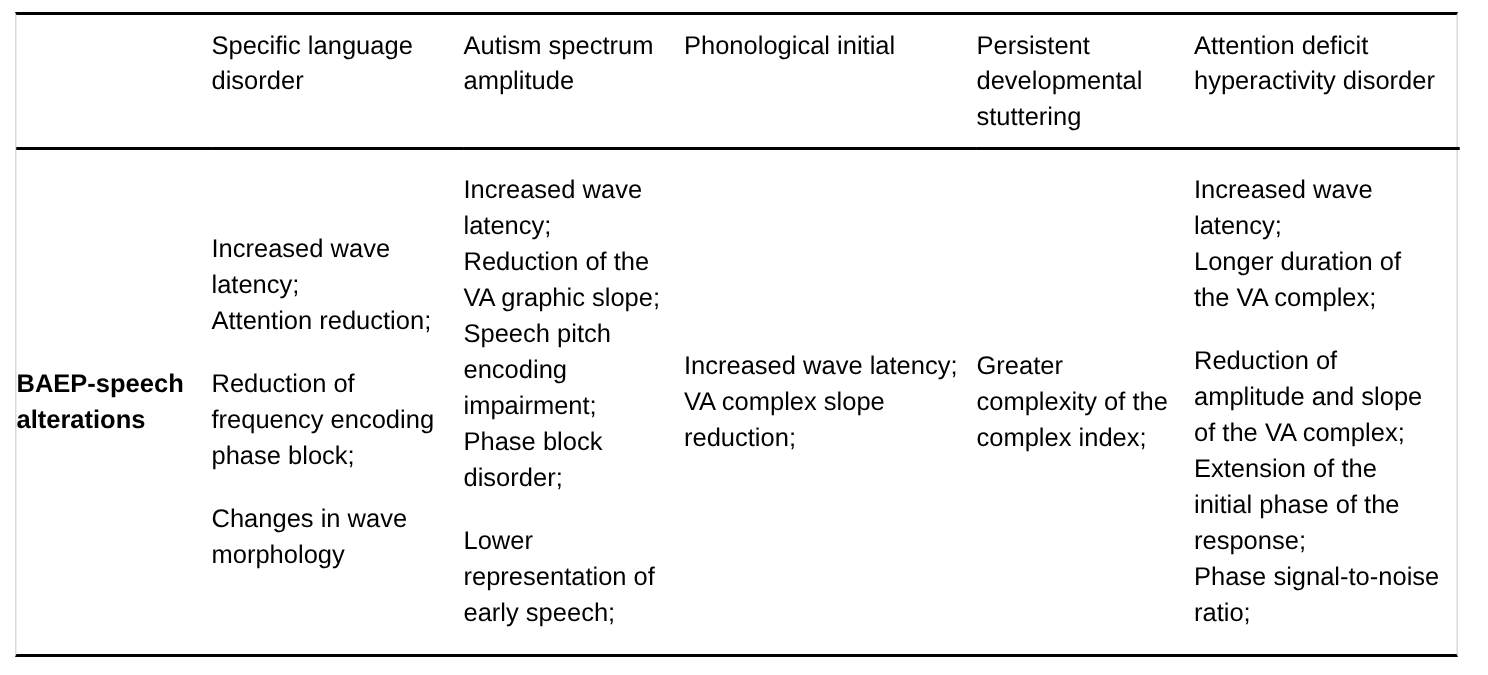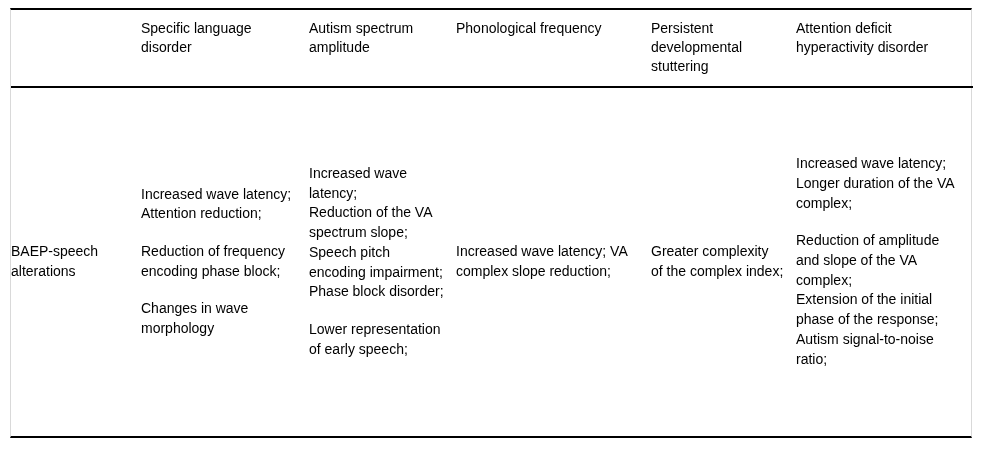--- a/index.html
+++ b/index.html
@@ -37,21 +37,21 @@
     border-top: 2.5px solid #000000;
     border-bottom: 2.5px solid #000000;
     background: #ffffff;
   }
 
   table.tbl {
     width: 100%;
     height: 100%;
     border-collapse: collapse;
     table-layout: fixed;
-    font-size: 14px;
+    font-size: 17px;
   }
 
   
   thead tr {
     border-bottom: 2.5px solid #000000;
   }
   thead th {
     vertical-align: top;
     text-align: left;
     font-weight: normal;
@@ -64,21 +64,21 @@
   thead th.col-body { padding-left: 0; }
 
   
   tbody td {
     vertical-align: middle;
     text-align: left;
     padding: 0 12px 0 0;
     line-height: 1.41;
   }
   td.rowlabel {
-    font-weight: normal;
+    font-weight: bold;
     vertical-align: middle;
     padding-left: 0;
   }
 
   .cell-block {
     display: block;
   }
   .grp {
     display: block;
   }
@@ -112,21 +112,21 @@
           <col class="w4">
           <col class="w5">
           <col class="w6">
       </colgroup>
 
       <thead>
         <tr>
           <th class="c-label"></th>
           <th class="col-body">Specific language disorder</th>
           <th class="col-body">Autism spectrum amplitude</th>
-          <th class="col-body">Phonological frequency</th>
+          <th class="col-body">Phonological initial</th>
           <th class="col-body">Persistent developmental stuttering</th>
           <th class="col-body">Attention deficit hyperactivity disorder</th>
         </tr>
       </thead>
 
       <tbody>
         <tr>
 
           <td class="rowlabel">BAEP-speech alterations</td>
 
@@ -142,21 +142,21 @@
               <span class="grp">
                 <span class="ln">Changes in wave morphology</span>
               </span>
             </span>
           </td>
 
           <td>
             <span class="cell-block">
               <span class="grp">
                 <span class="ln">Increased wave latency;</span>
-                <span class="ln">Reduction of the VA spectrum slope;</span>
+                <span class="ln">Reduction of the VA graphic slope;</span>
                 <span class="ln">Speech pitch encoding impairment;</span>
                 <span class="ln">Phase block disorder;</span>
               </span>
               <span class="grp">
                 <span class="ln">Lower representation of early speech;</span>
               </span>
             </span>
           </td>
 
           <td>
@@ -177,21 +177,21 @@
 
           <td>
             <span class="cell-block">
               <span class="grp">
                 <span class="ln">Increased wave latency;</span>
                 <span class="ln">Longer duration of the VA complex;</span>
               </span>
               <span class="grp">
                 <span class="ln">Reduction of amplitude and slope of the VA complex;</span>
                 <span class="ln">Extension of the initial phase of the response;</span>
-                <span class="ln">Autism signal-to-noise ratio;</span>
+                <span class="ln">Phase signal-to-noise ratio;</span>
               </span>
             </span>
           </td>
 
         </tr>
       </tbody>
     </table>
   </div>
 
 </div>

